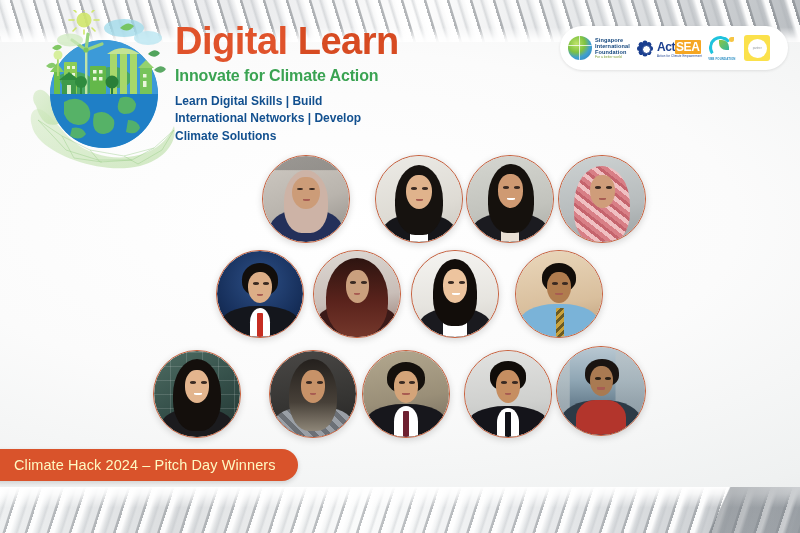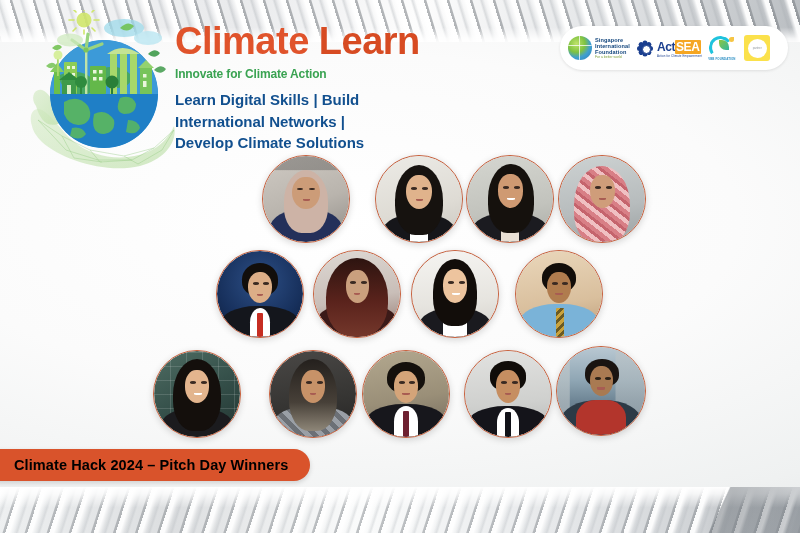--- a/index.html
+++ b/index.html
@@ -65,25 +65,25 @@
 
   
   .headline{position:absolute;left:175px;top:22px;width:300px;}
   .h-title{
     font-size:38px;font-weight:bold;letter-spacing:-.5px;line-height:1.02;
     margin:0;white-space:nowrap;
   }
   .h-title .w1{color:#e0532b;}
   .h-title .w2{color:#d74b22;}
   .h-sub{
-    font-size:12px;font-weight:bold;color:#3aa352;margin:6px 0 0 0;
+    font-size:16px;font-weight:bold;color:#3aa352;margin:6px 0 0 0;
     letter-spacing:-.15px;white-space:nowrap;
   }
   .h-tag{
-    font-size:15px;font-weight:bold;color:#12508f;margin:8px 0 8px 0;
+    font-size:12px;font-weight:bold;color:#12508f;margin:8px 0 8px 0;
     line-height:1.45;max-width:215px;
   }
 
   
   .logobar{
     position:absolute;left:560px;top:26px;width:228px;height:44px;
     background:#ffffff;border-radius:22px;
     box-shadow:0 1px 3px rgba(0,0,0,.10);
     display:flex;align-items:center;gap:6px;padding:0 8px;box-sizing:border-box;
   }
@@ -138,21 +138,21 @@
   .mouth{position:absolute;height:2.4%;border-radius:0 0 50% 50%;background:#a85c52;}
 
   
   .banner{
     position:absolute;left:-16px;top:449px;height:32px;
     background:#d9532b;border-radius:16px;
     display:flex;align-items:center;
     padding:0 22px 0 30px;
     box-shadow:0 2px 5px rgba(0,0,0,.15);
   }
-  .banner span{color:#000000;font-size:14.5px;font-weight:bold;letter-spacing:.1px;white-space:nowrap;}
+  .banner span{color:#fef9c3;font-size:14.5px;font-weight:normal;letter-spacing:.1px;white-space:nowrap;}
 </style>
 </head>
 <body>
 
 <div class="slide">
 
   <div class="band band-top"></div>
 
   <div class="canvas"></div>
 
@@ -258,21 +258,21 @@
       <ellipse cx="42" cy="30" rx="13" ry="6.5" fill="#cfe9bf" opacity=".75"></ellipse>
       <path d="M92 18 q8 -8 14 -2 q-6 8 -14 2 z" fill="#6cbf4a" opacity=".85"></path>
       <path d="M120 44 q7 -7 12 -1 q-5 7 -12 1 z" fill="#3f9a4a" opacity=".9"></path>
       <path d="M126 60 q7 -7 12 -1 q-5 7 -12 1 z" fill="#3f9a4a" opacity=".85"></path>
       <path d="M24 38 q6 -6 10 -1 q-4 6 -10 1 z" fill="#6cbf4a" opacity=".85"></path>
       <path d="M18 56 q6 -6 10 -1 q-4 6 -10 1 z" fill="#6cbf4a" opacity=".8"></path>
     </svg>
   </div>
 
   <div class="headline">
-    <h1 class="h-title"><span class="w1">Climate</span> <span class="w2">Learn</span></h1>
+    <h1 class="h-title"><span class="w1">Digital</span> <span class="w2">Learn</span></h1>
     <p class="h-sub">Innovate for Climate Action</p>
     <p class="h-tag">Learn Digital Skills | Build International Networks | Develop Climate Solutions</p>
   </div>
 
   <div class="logobar">
 
     <div class="plogo">
       <div class="sif-mark"></div>
       <div class="sif-txt">
         <b>Singapore</b>

